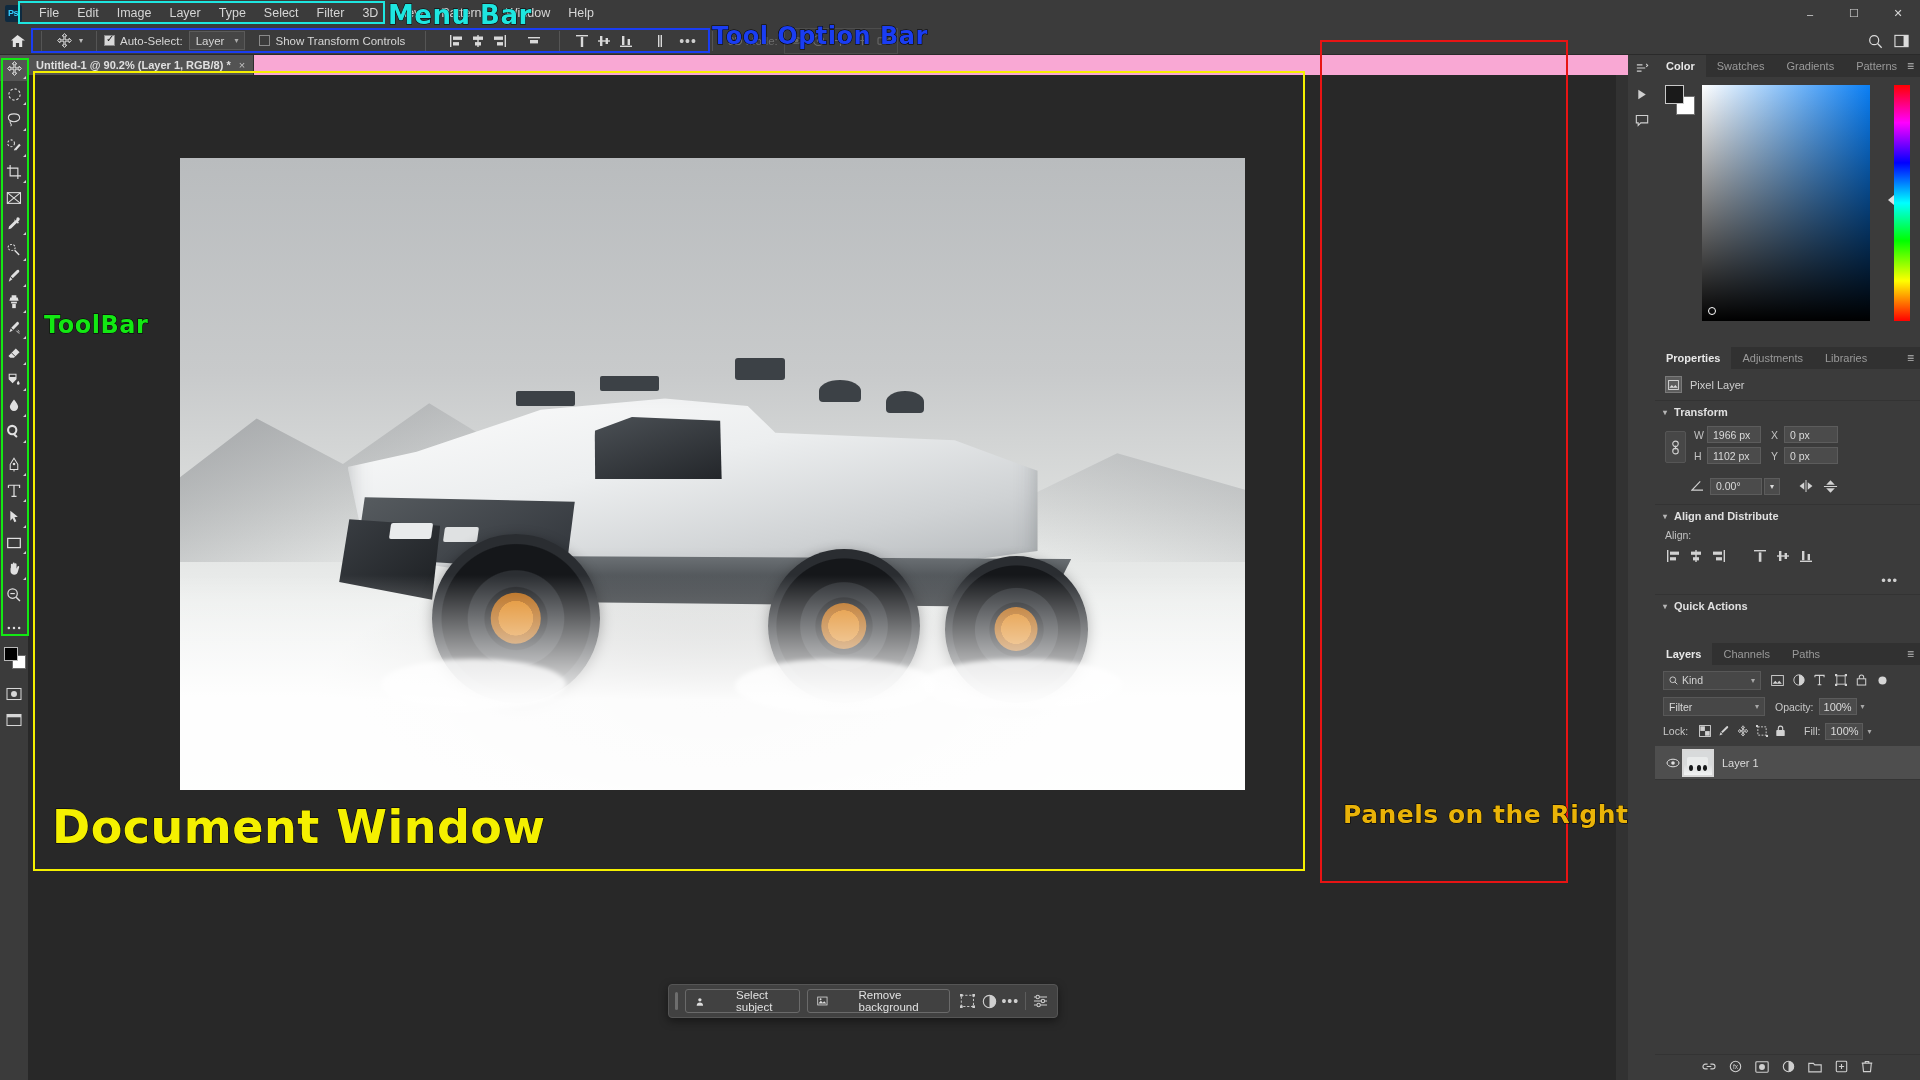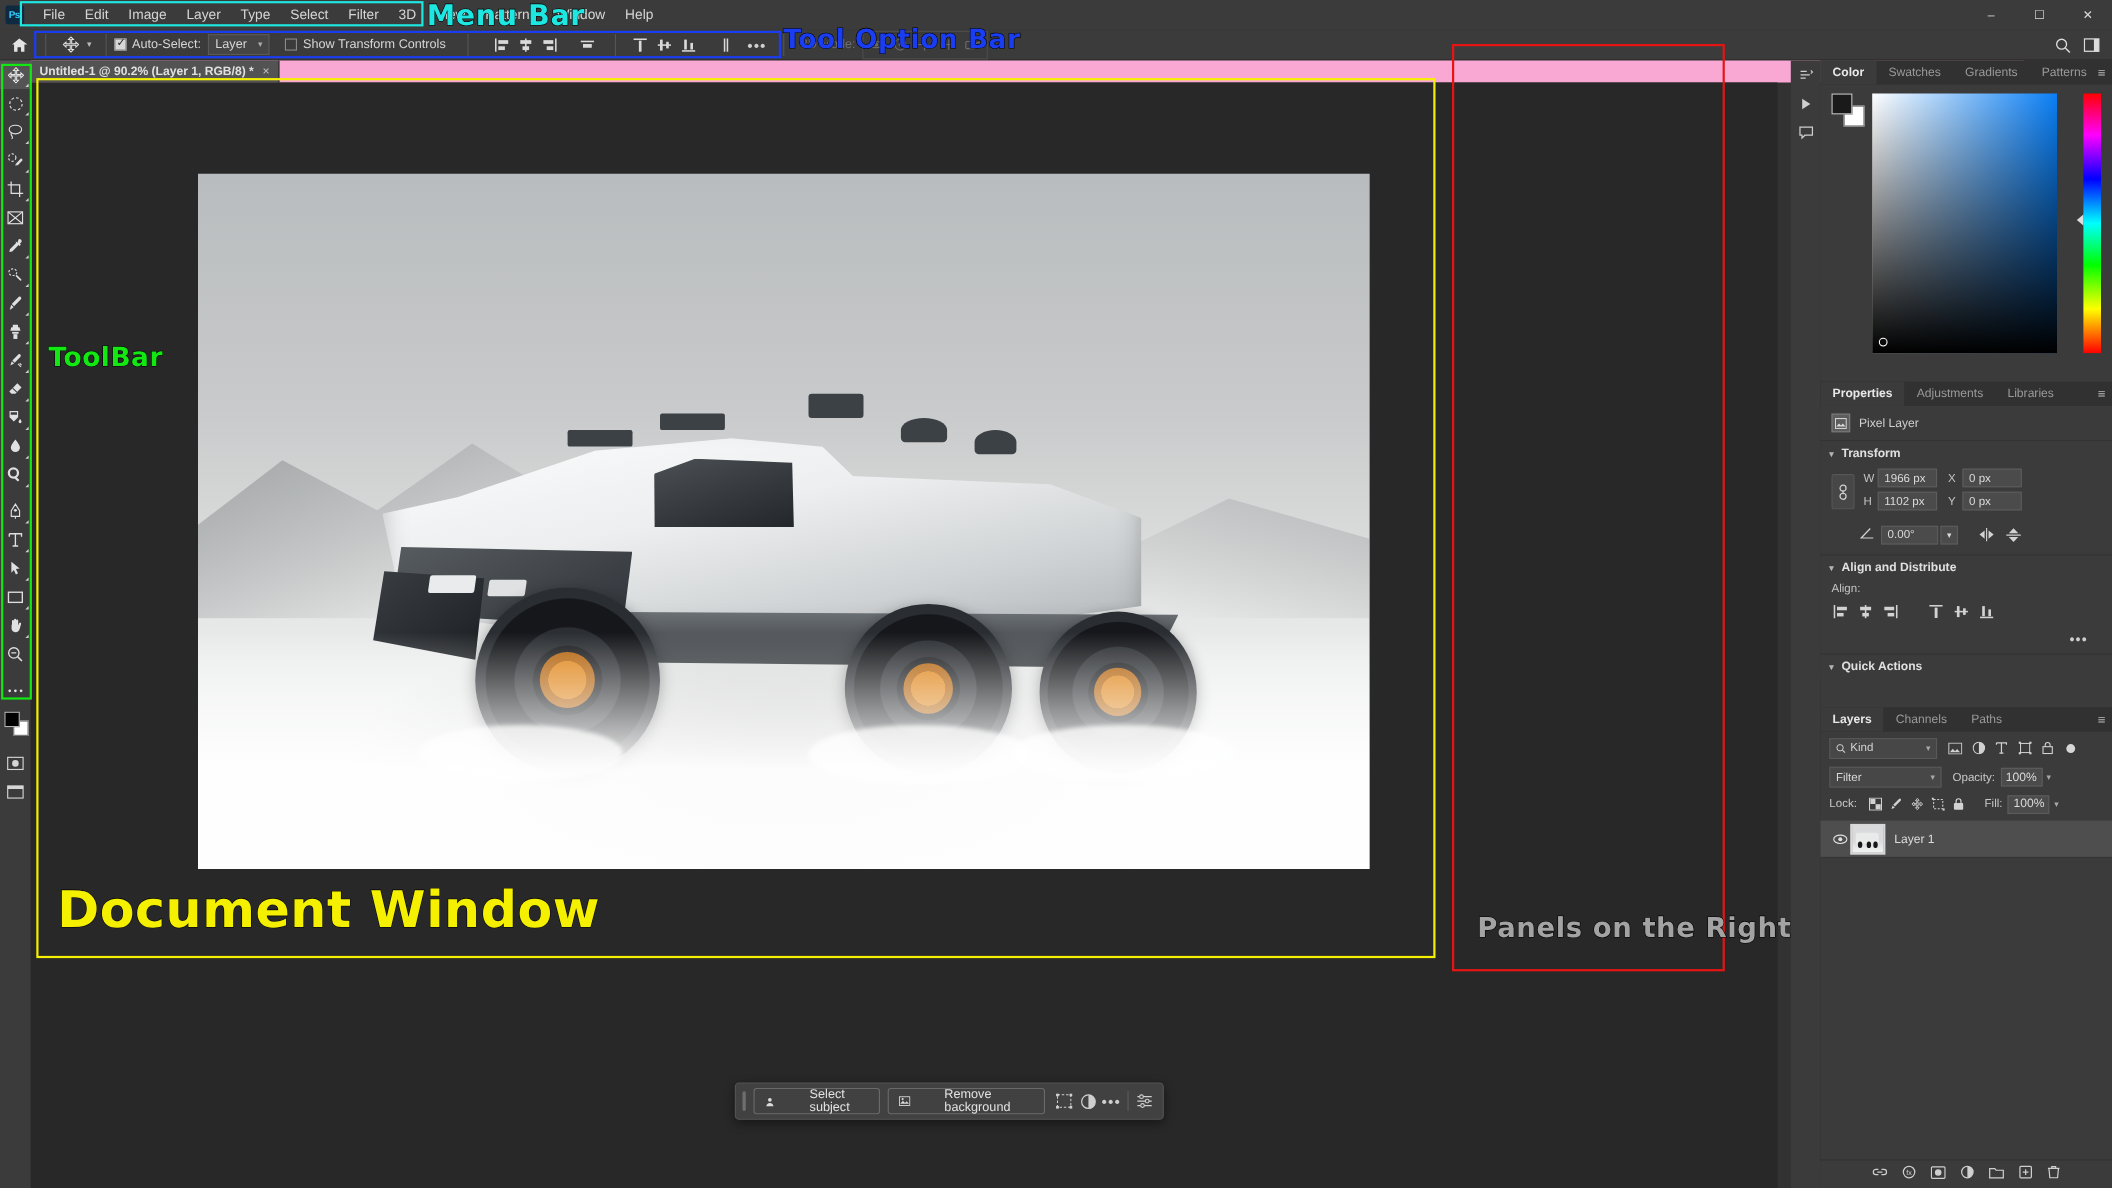--- a/index.html
+++ b/index.html
@@ -976,16 +976,16 @@
   <div id="ann-layer">
       <div class="box" style="left: 18px; top: 1px; width: 367px; height: 23px; border: 2px solid rgb(30, 230, 224);"></div>
       <div class="box" style="left: 31px; top: 28px; width: 679px; height: 25px; border: 2px solid rgb(26, 61, 242);"></div>
       <div class="box" style="left: 1px; top: 58px; width: 28px; height: 578px; border: 2px solid rgb(19, 232, 19);"></div>
       <div class="box" style="left: 33px; top: 71px; width: 1272px; height: 800px; border: 2px solid rgb(245, 240, 0);"></div>
       <div class="box" style="left: 1320px; top: 40px; width: 248px; height: 843px; border: 2px solid rgb(232, 20, 20);"></div>
       <div class="lbl outl" style="left: 388px; top: 0px; color: rgb(30, 230, 224); font-size: 26px;">Menu Bar</div>
       <div class="lbl outl" style="left: 712px; top: 22px; color: rgb(26, 61, 242); font-size: 24px;">Tool Option Bar</div>
       <div class="lbl outl" style="left: 44px; top: 311px; color: rgb(19, 232, 19); font-size: 24px;">ToolBar</div>
       <div class="lbl outl" style="left: 52px; top: 800px; color: rgb(245, 240, 0); font-size: 46px;">Document Window</div>
-      <div class="lbl outl" style="left: 1343px; top: 800px; color: #a3a3a3; font-size: 25px; margin-top: 29px;">Panels on the Right</div>
+      <div class="lbl outl" style="left: 1343px; top: 800px; color: #eab308; font-size: 25px;">Panels on the Right</div>
     </div>
 
 </div>
 
 </body></html>

